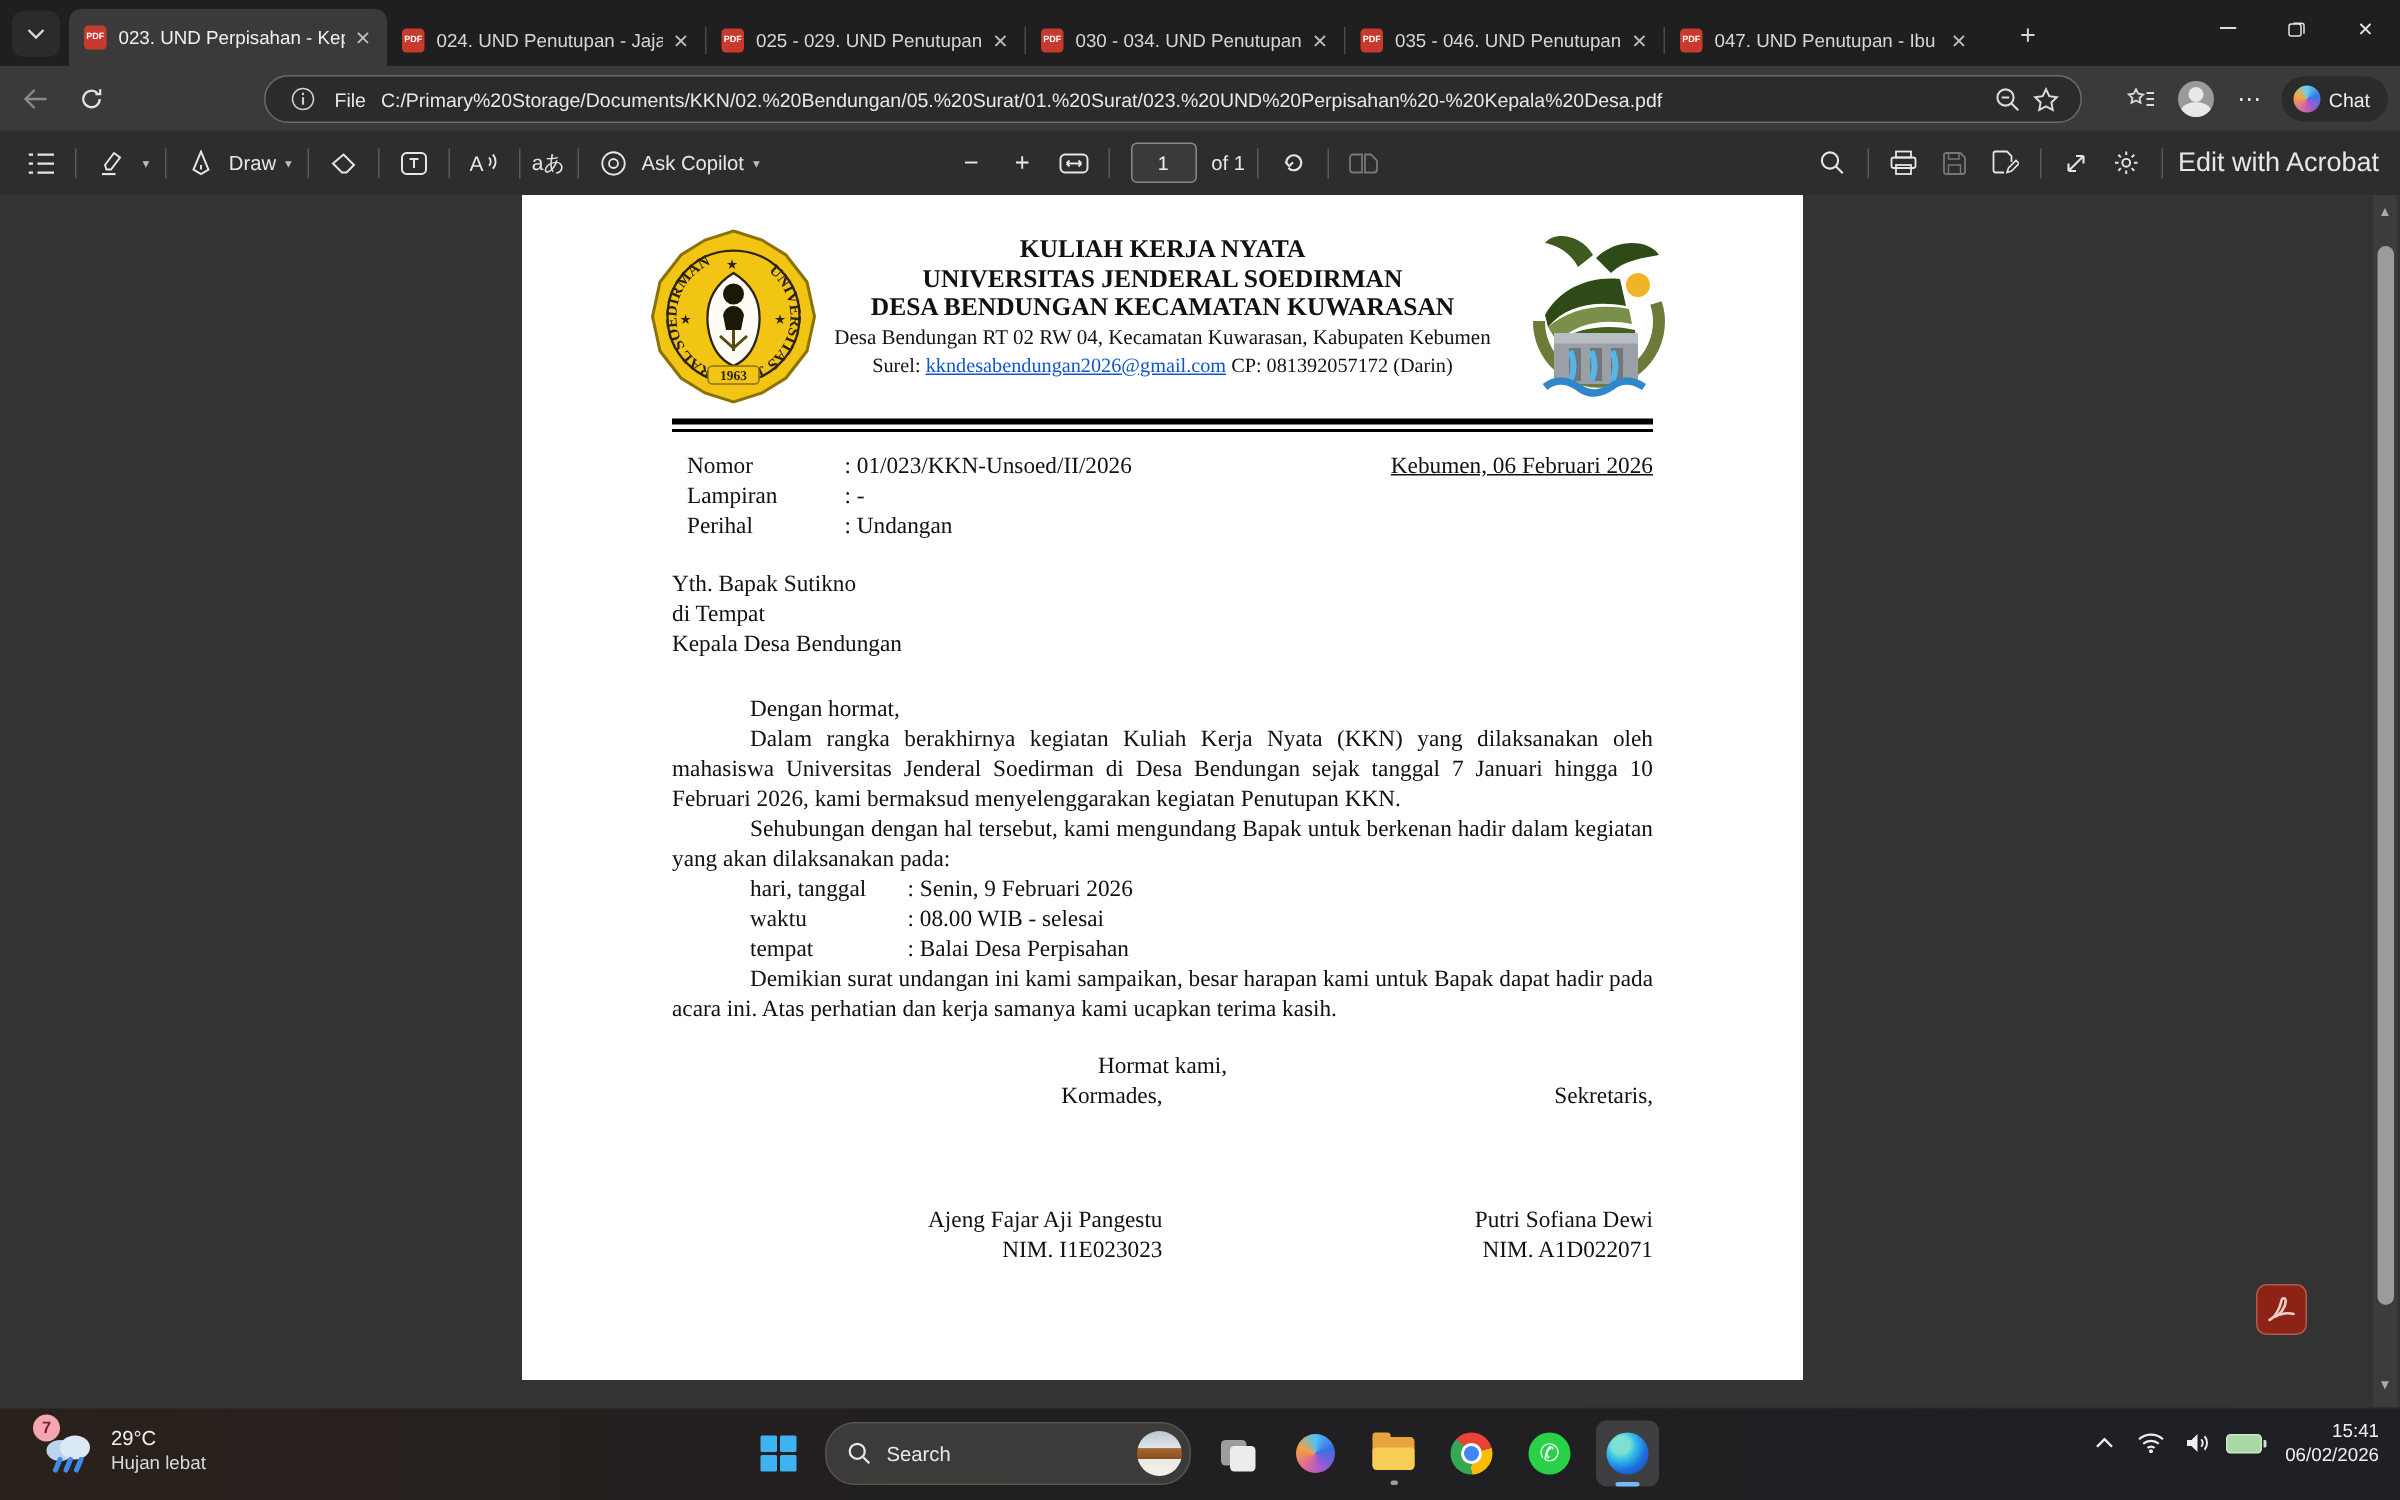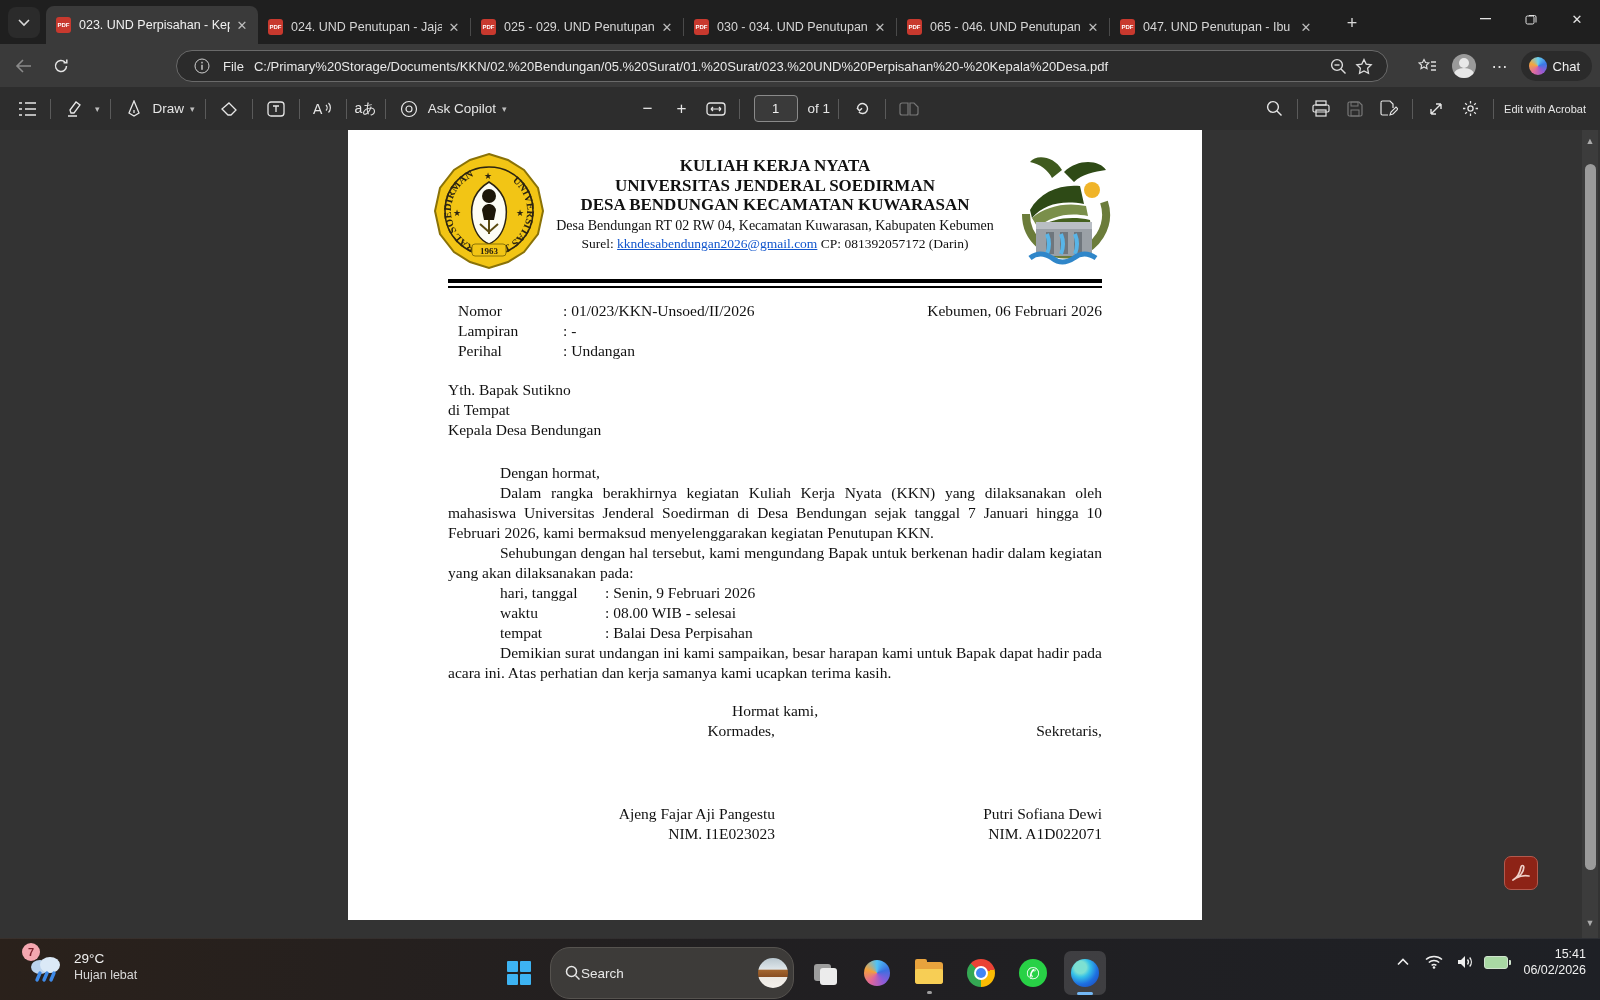--- a/index.html
+++ b/index.html
@@ -47,21 +47,21 @@
   
   .pdfbar { position:absolute; left:0; top:87px; width:1600px; height:43px; background:#2d2d2d;
             display:flex; align-items:center; color:#e6e6e6; }
   .tb-ico { width:34px; height:32px; display:flex; align-items:center; justify-content:center; }
   .tb-sep { width:1px; height:20px; background:#5a5a5a; margin:0 6px; }
   .tb-label { font-size:13.5px; margin:0 2px; }
   .chev { font-size:9px; color:#bdbdbd; margin:0 4px; }
   .dim { opacity:.4; }
   .page-box { width:44px; height:27px; background:#3a3a3a; border:1px solid #8a8a8a; border-radius:4px;
               color:#f0f0f0; font-size:13px; text-align:center; margin:0 8px; }
-  .edit-acrobat { font-size:11px; margin:0 14px 0 4px; }
+  .edit-acrobat { font-size:18px; margin:0 14px 0 4px; }
 
   
   .content { position:absolute; left:0; top:130px; width:1600px; height:808px; background:#333; }
   .scrollbar { position:absolute; right:2px; top:0; width:16px; height:808px; background:#3c3c3c; }
   .sb-arrow { position:absolute; left:2px; width:12px; height:12px; color:#aaa; font-size:9px; text-align:center; }
   .sb-thumb { position:absolute; left:2.5px; top:34px; width:11px; height:706px; border-radius:6px; background:#9b9b9b; }
   .acro-float { position:absolute; right:62px; bottom:48px; width:34px; height:34px; border-radius:7px;
                 background:#8d2316; border:1px solid #b3594d; display:flex; align-items:center; justify-content:center; }
 
   
@@ -72,21 +72,21 @@
   .lh-center { flex:1; text-align:center; padding-top:4px; }
   .lh-title { font-weight:bold; font-size:17px; line-height:19.5px; }
   .lh-addr { font-size:14px; line-height:18px; margin-top:2px; }
   .lh-surel { font-size:13.5px; line-height:17px; }
   .lh-surel a { color:#1155cc; text-decoration:underline; }
   .rule { margin-top:5px; border-top:4px solid #000; border-bottom:2px solid #000; height:9px; }
   .body-txt { font-size:15.5px; line-height:20px; }
   .meta { margin-top:13px;margin-left:10px; }
   .meta-row { display:flex; }
   .meta-label { width:105px; }
-  .meta-date { margin-left:auto; }
+  .meta-date { margin-left:auto;text-decoration:underline; }
   .recipient { margin-top:19px; }
   .salut { margin-top:23px; }
   .para { text-align:justify; text-indent:52px; }
   .detail-row { display:flex; margin-left:52px; }
   .detail-label { width:105px; }
   .sig-center { text-align:center; margin-top:18px; }
   .sig-roles { display:flex; }
   .sig-col { width:50%; text-align:right; }
   .sig-names { display:flex; margin-top:63px; }
 
@@ -98,22 +98,22 @@
   .weather-ico { position:relative; width:38px; height:38px; }
   .weather-badge { position:absolute; left:-4px; top:-4px; width:18px; height:18px; border-radius:50%;
                    background:#f4a7b0; color:#7c1f2b; font-size:11px; font-weight:bold;
                    display:flex; align-items:center; justify-content:center; z-index:2; }
   .weather-temp { font-size:13.5px; line-height:17px; }
   .weather-desc { font-size:12.5px; line-height:16px; color:#d9d9d9; }
   .tb-center { position:absolute; left:498px; top:8px; display:flex; align-items:center; gap:10px; }
   .task-ico { width:42px; height:44px; display:flex; align-items:center; justify-content:center; position:relative; }
   .start-grid { width:24px; height:24px; display:grid; grid-template-columns:11px 11px; grid-template-rows:11px 11px; gap:2px; }
   .start-grid div { background:#3db3f2; border-radius:1px; }
-  .search-pill { width:244px; height:52px; border-radius:20px; background:#3d3b39; border:1px solid #56534f;
-                 display:flex; align-items:center; padding:0 5px 0 14px; }
+  .search-pill { width:244px; height:42px; border-radius:20px; background:#3d3b39; border:1px solid #56534f;
+                 display:flex; align-items:center; padding:0 5px 0 14px; gap:10px; }
   .search-txt { font-size:13.5px; color:#e8e8e8; flex:1; }
   .bing-img { width:30px; height:30px; border-radius:15px;
               background:linear-gradient(180deg,#b9c7cf 0%,#dfe6ea 38%,#a5672f 39%,#8a4f22 62%,#ece8e2 63%,#f4f1ec 100%); }
   .tview-back { position:absolute; left:10px; top:13px; width:17px; height:17px; background:#9d9d9d; border-radius:3px; }
   .tview-front { position:absolute; left:16px; top:17px; width:17px; height:17px; background:#ececec; border-radius:3px; }
   .cop-circle { width:26px; height:26px; border-radius:50%;
                 background:conic-gradient(#4fc3f7,#3b6fe0,#8e5bd8,#e0669a,#f2a13c,#4fc3f7); }
   .folder { position:relative; width:28px; height:22px; }
   .folder-back { position:absolute; inset:0; background:#e8a33d; border-radius:2px 3px 3px 3px; }
   .folder-back:before { content:""; position:absolute; left:0; top:-3px; width:12px; height:5px; background:#e8a33d; border-radius:2px 2px 0 0; }
@@ -167,21 +167,21 @@
     </div>
     <div class="tab-sep"></div>
     <div class="tab">
       <span class="favicon">PDF</span>
       <span class="tab-label">030 - 034. UND Penutupan</span>
       <span class="tab-close">✕</span>
     </div>
     <div class="tab-sep"></div>
     <div class="tab">
       <span class="favicon">PDF</span>
-      <span class="tab-label">065 - 046. UND Penutupan</span>
+      <span class="tab-label">035 - 046. UND Penutupan</span>
       <span class="tab-close">✕</span>
     </div>
     <div class="tab-sep"></div>
     <div class="tab">
       <span class="favicon">PDF</span>
       <span class="tab-label">047. UND Penutupan - Ibu</span>
       <span class="tab-close">✕</span>
     </div>
   </div>
   <div class="newtab-btn">+</div>

